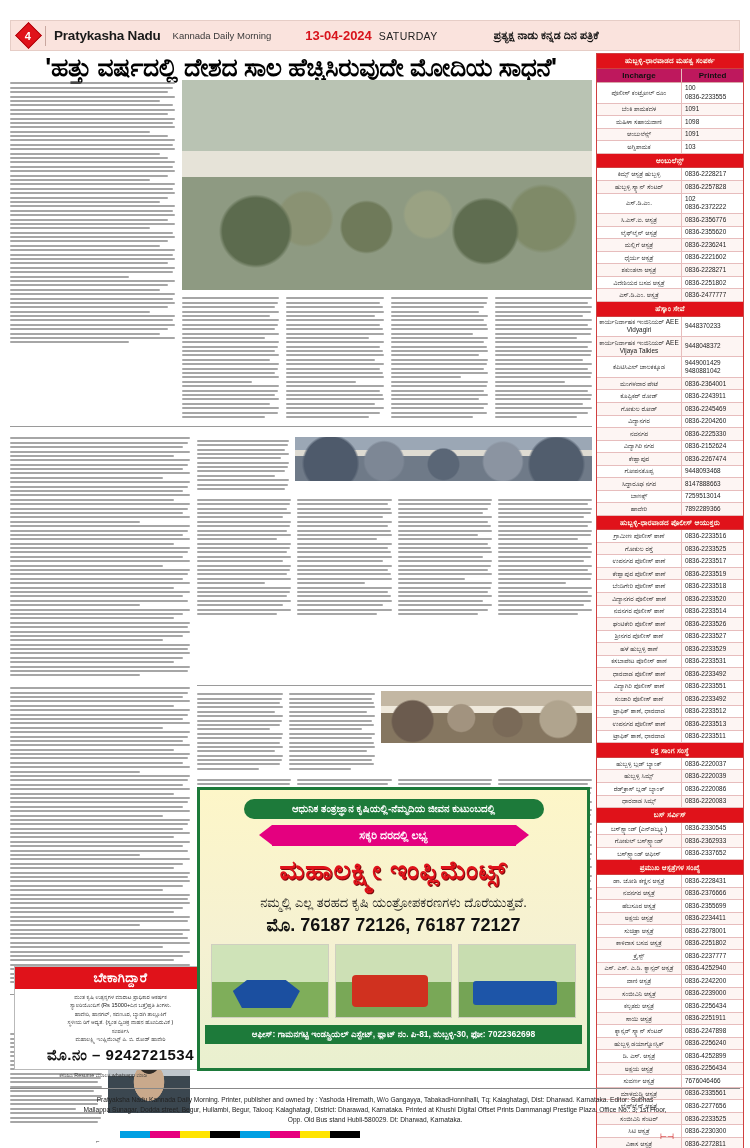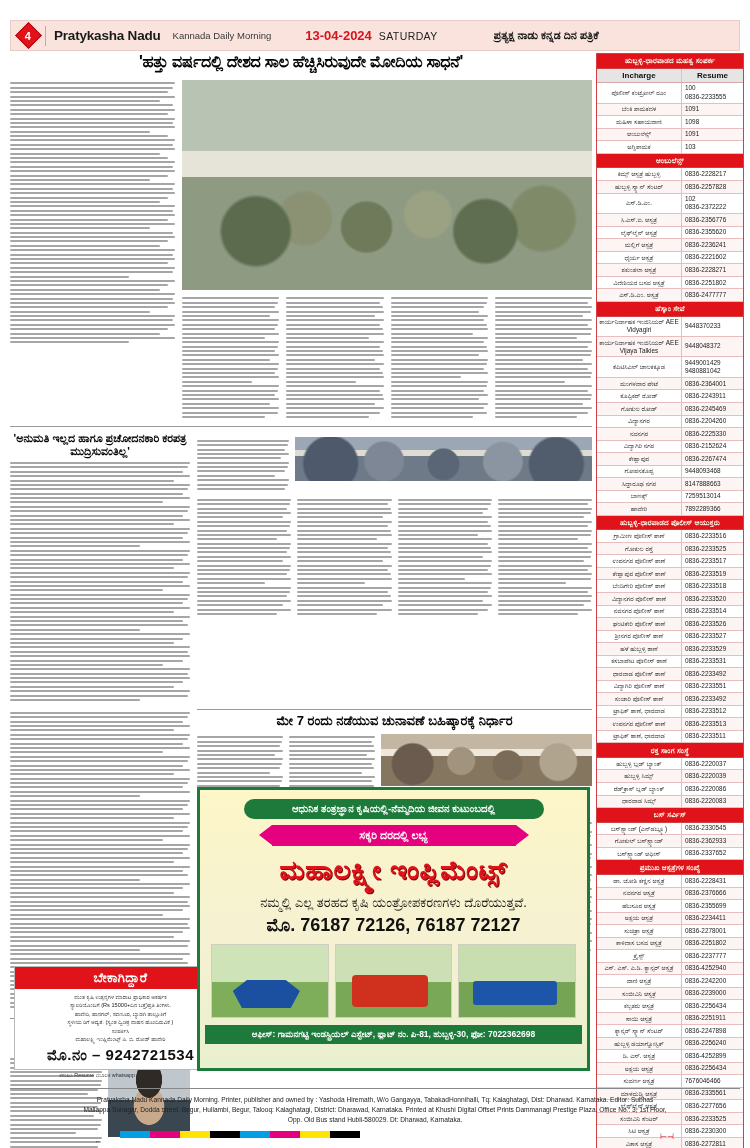--- a/index.html
+++ b/index.html
@@ -41,21 +41,21 @@
     position:relative; letter-spacing:.3px;
   }
   .mh-flag:before{
     content:""; position:absolute; left:-16px; top:0;
     border-top:31px solid #e0121a; border-left:16px solid transparent;
   }
 
   
   .headline{
     position:absolute; left:12px; top:54px; width:578px;
-    font-size:16px; font-weight:bold; letter-spacing:-.3px; color:#000;
+    font-size:25px; font-weight:bold; letter-spacing:-.3px; color:#000;
     text-align:center; line-height:1.05;
   }
 
   
   .main{ position:absolute; left:10px; top:80px; width:582px; }
 
   .rule{ height:1px; background:#9a9a9a; width:100%; }
 
   
   .tcol{ }
@@ -157,21 +157,21 @@
   
   .sidebar{
     position:absolute; left:596px; top:53px; width:148px;
     border:1px solid #d04040; background:#fff;
   }
   .sb-head{
     background:#e0121a; color:#ffe; font-size:7.2px; font-weight:bold;
     text-align:center; padding:2.4px 2px; letter-spacing:.2px;
     border-bottom:1px solid #d04040;
   }
-  .sb-colhead{ display:flex; border-bottom:1px solid #d9a6a6; background:#e5e5e5;align-items:flex-end;}
+  .sb-colhead{ display:flex; border-bottom:1px solid #d9a6a6; background:#be185d;align-items:flex-end;}
   .sb-colhead div{ font-size:8px; font-weight:bold; text-align:center; padding:2px 0;}
   .sb-row{ display:flex; border-bottom:1px solid #e7bdbd; min-height:12px;}
   .sb-row .c1{
     width:85px; font-size:6.4px; text-align:center; padding:1.6px 2px;
     border-right:1px solid #e7bdbd; line-height:1.25; color:#1a1a1a;
     display:flex; align-items:center; justify-content:center;
   }
   .sb-row .c2{
     width:61px; font-size:6.4px; padding:1.6px 3px; line-height:1.3; color:#1a1a1a;
     display:flex; align-items:center; white-space:pre-line;
@@ -400,21 +400,20 @@
           </div>
         </div>
       </div>
     </div>
 
     <div class="rule" style="margin-top:6px;"></div>
 
     <div style="display:flex; gap:7px; margin-top:5px;">
 
       <div style="width:180px;">
-        <div class="subhead" style="font-size:11px;">'ಅನುಮತಿ ಇಲ್ಲದ ಹಾಗೂ ಪ್ರಚೋದನಕಾರಿ ಕರಪತ್ರ ಮುದ್ರಿಸುವಂತಿಲ್ಲ'</div>
         <div class="tcol" style="margin-top:5px;">
           <div class="tline s1"></div>
             <div class="tline s3"></div>
             <div class="tline s2"></div>
           <div class="tline s1"></div>
             <div class="tline s4"></div>
             <div class="tline s1"></div>
           <div class="tline s3"></div>
             <div class="tline s2"></div>
             <div class="tline s1"></div>
@@ -675,21 +674,20 @@
           <div class="tline s1"></div>
             <div class="tline s3"></div>
             <div class="tline s2"></div>
           <div class="tline s1"></div>
             <div class="tline s6"></div>
         </div>
       </div>
 
       <div style="flex:1;">
         <div class="rule"></div>
-        <div class="subhead" style="font-size:13px; margin-top:4px;">ಮೇ 7 ರಂದು ನಡೆಯುವ ಚುನಾವಣೆ ಬಹಿಷ್ಕಾರಕ್ಕೆ ನಿರ್ಧಾರ</div>
         <div style="display:flex; gap:6px; margin-top:5px;">
           <div class="tcol" style="width:86px;">
             <div class="tline s1"></div>
               <div class="tline s3"></div>
               <div class="tline s2"></div>
             <div class="tline s1"></div>
               <div class="tline s4"></div>
               <div class="tline s1"></div>
             <div class="tline s3"></div>
               <div class="tline s2"></div>
@@ -922,21 +920,21 @@
       </div>
       <div class="bigad-foot">ಆಫೀಸ್: ಗಾಮನಗಟ್ಟಿ ಇಂಡಸ್ಟ್ರಿಯಲ್ ಎಸ್ಟೇಟ್, ಪ್ಲಾಟ್ ನಂ. ಪಿ-81, ಹುಬ್ಬಳ್ಳಿ-30, ಫೋ: 7022362698</div>
     </div>
   </div>
 
   <div class="sidebar">
     <div id="sb-body">
         <div class="sb-head">ಹುಬ್ಬಳ್ಳಿ-ಧಾರವಾಡದ ಮಹತ್ವ ಸಂಪರ್ಕ</div>
         <div class="sb-colhead">
           <div style="width: 85px; border-right: 1px solid rgb(231, 189, 189);">Incharge</div>
-          <div style="width: 61px;">Resume</div>
+          <div style="width: 61px;">Printed</div>
         </div>
         <div class="sb-row">
           <div class="c1">ಪೊಲೀಸ್ ಕಂಟ್ರೋಲ್ ರೂಂ</div>
           <div class="c2">100
 0836-2233555</div>
         </div>
         <div class="sb-row alt">
           <div class="c1">ಬೆಂಕಿ ಶಾಮಕದಳ</div>
           <div class="c2">1091</div>
         </div>

